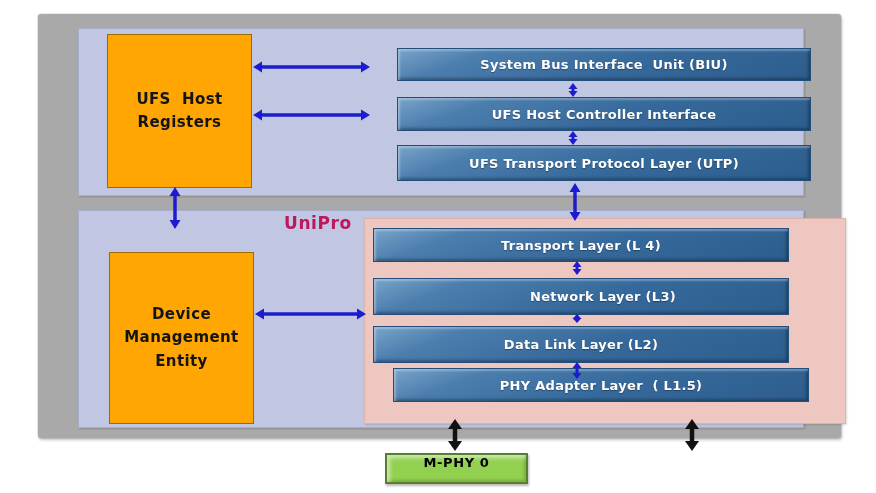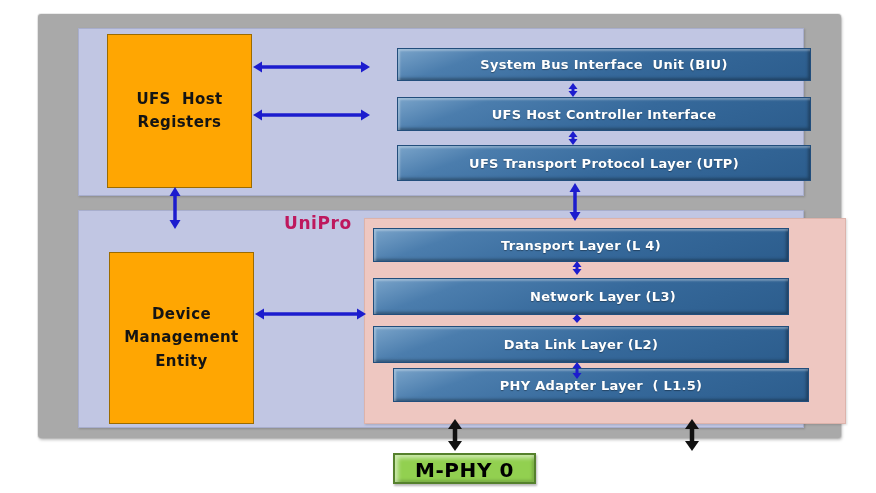--- a/index.html
+++ b/index.html
@@ -57,22 +57,22 @@
   .unipro-label {
     position:absolute; left:205px; top:2px;
     font-size:17px; font-weight:700; color:#be185d; letter-spacing:.6px;
   }
 
   .green-box {
     position:absolute; top:453px; height:31px;
     background:var(--box-green,#92d050);
     border:2px solid #55812c; box-sizing:border-box;
     box-shadow:inset 3px 3px 4px rgba(255,255,255,.55), inset -2px -2px 3px rgba(0,0,0,.18), 1px 2px 2px rgba(0,0,0,.28);
-    color:#000; font-weight:700; font-size:20px; letter-spacing:.6px;
-    display:flex; align-items:flex-end; justify-content:center;margin-left:8px;
+    color:#000; font-weight:700; font-size:13px; letter-spacing:.6px;
+    display:flex; align-items:flex-start; justify-content:center;
   }
   .mphy0 { left:385px; width:143px; }
   .mphy1 { left:633px; width:145px; }
 
   .arrows { position:absolute; left:0; top:0; pointer-events:none; }
 </style>
 </head>
 <body>
 
 <div class="stage">

